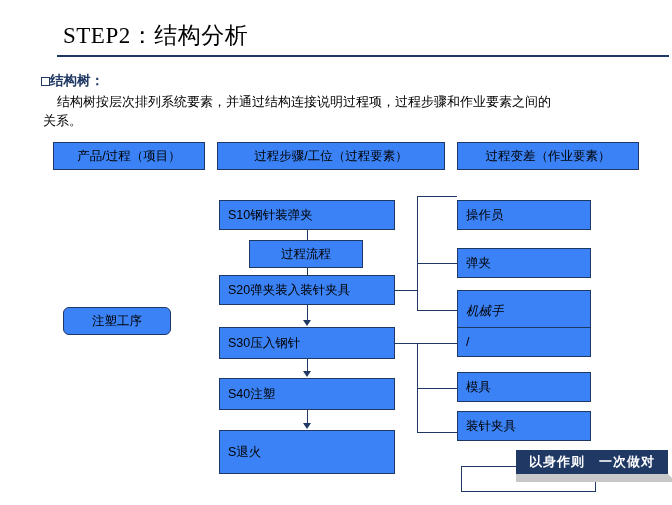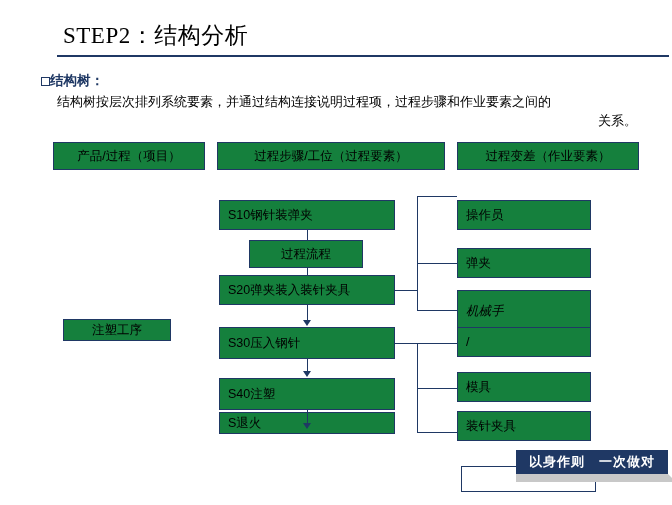--- a/index.html
+++ b/index.html
@@ -62,28 +62,27 @@
     left: 30px;
     top: 92px;
     width: 580px;
     font-size: 13px;
     line-height: 19px;
     color: #000000;
   }
   .para .l2 {
     display: block;
     margin-left: -14px;
-    text-align: right;
   }
 
   .box {
     position: absolute;
     box-sizing: border-box;
     border: 1px solid #1f3864;
-    background: #15803d;
+    background: #3b82f6;
     display: flex;
     align-items: center;
     font-size: 12.5px;
     color: #000000;
     white-space: nowrap;
   }
   .box.center { justify-content: center; }
   .box.left   { justify-content: flex-start; padding-left: 8px; }
 
   .hdr { font-size: 12.5px; }
@@ -152,28 +151,28 @@
 
   <div class="para">
     <span>结构树按层次排列系统要素，并通过结构连接说明过程项，过程步骤和作业要素之间的</span>
     <span class="l2">关系。</span>
   </div>
 
   <div class="box center hdr" style="left:26px; top:142px; width:152px; height:28px;">产品/过程（项目）</div>
   <div class="box center hdr" style="left:190px; top:142px; width:228px; height:28px;">过程步骤/工位（过程要素）</div>
   <div class="box center hdr" style="left:430px; top:142px; width:182px; height:28px;">过程变差（作业要素）</div>
 
-  <div class="box center" style="left:36px; top:319px; width:108px; height:22px;">注塑工序</div>
+  <div class="box center" style="left:36px; top:307px; width:108px; height:28px;border-radius:6px;">注塑工序</div>
 
   <div class="box left" style="left:192px; top:200px; width:176px; height:30px;">S10钢针装弹夹</div>
   <div class="box center" style="left:222px; top:240px; width:114px; height:28px;">过程流程</div>
   <div class="box left" style="left:192px; top:275px; width:176px; height:30px;">S20弹夹装入装针夹具</div>
   <div class="box left" style="left:192px; top:327px; width:176px; height:32px;">S30压入钢针</div>
   <div class="box left" style="left:192px; top:378px; width:176px; height:32px;">S40注塑</div>
-  <div class="box left" style="left:192px; top:412px; width:176px; height:22px;">S退火</div>
+  <div class="box left" style="left:192px; top:430px; width:176px; height:44px;">S退火</div>
 
   <div class="line v" style="left:280px; top:230px; height:10px;"></div>
   <div class="line v" style="left:280px; top:268px; height:7px;"></div>
   <div class="line v" style="left:280px; top:305px; height:16px;"></div>
   <div class="arrow-down" style="left:276px; top:320px;"></div>
   <div class="line v" style="left:280px; top:359px; height:13px;"></div>
   <div class="arrow-down" style="left:276px; top:371px;"></div>
   <div class="line v" style="left:280px; top:410px; height:14px;"></div>
   <div class="arrow-down" style="left:276px; top:423px;"></div>
 

